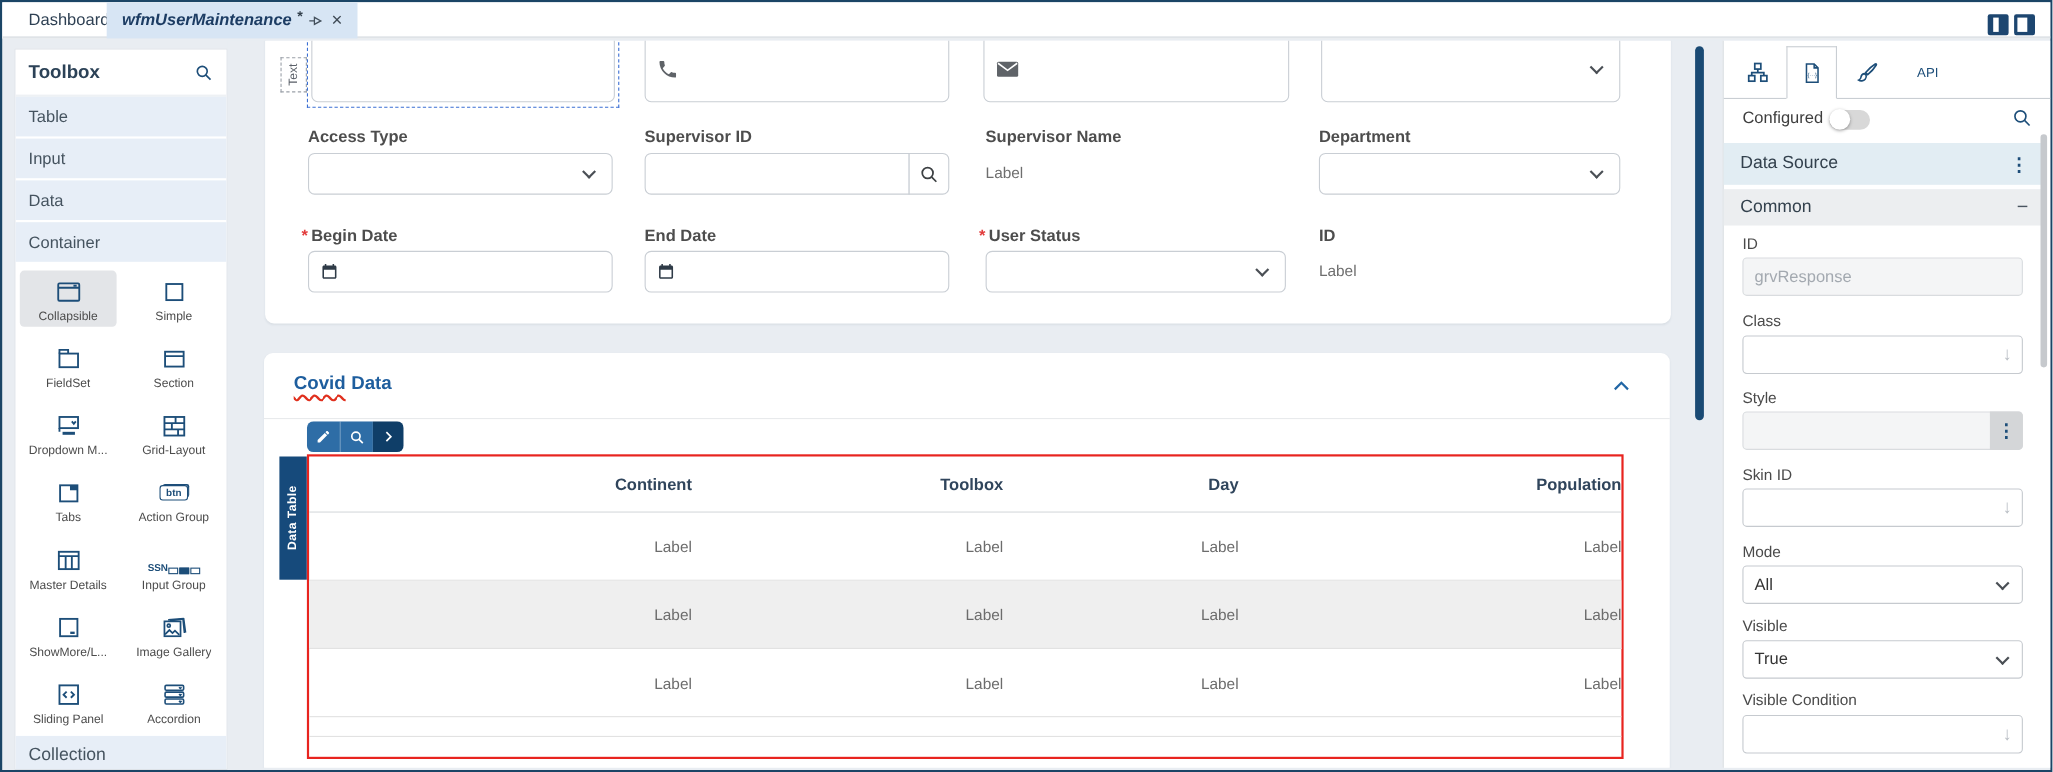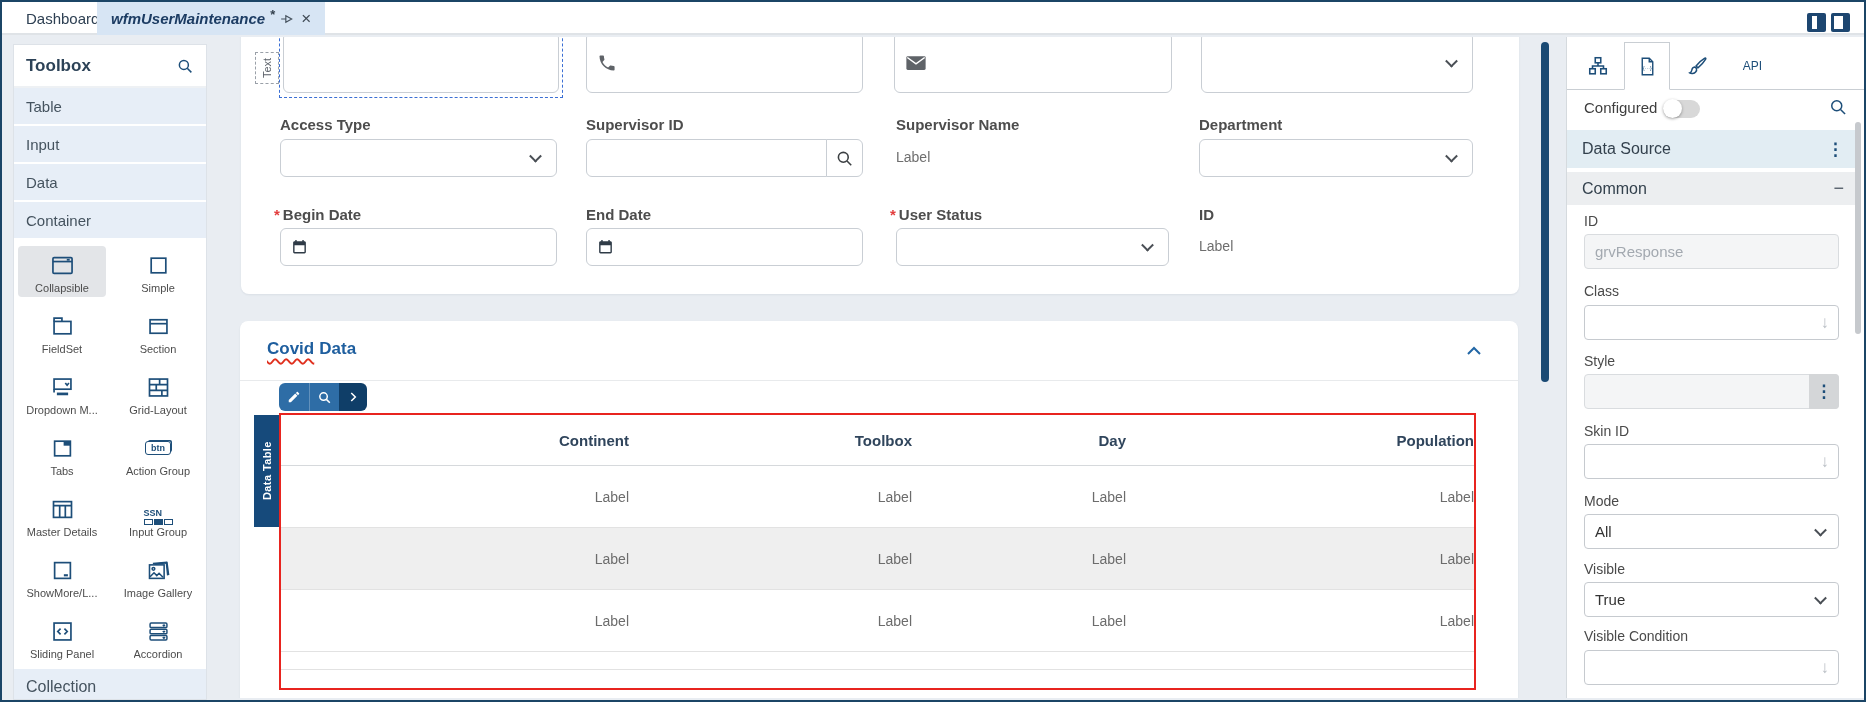--- a/index.html
+++ b/index.html
@@ -19,21 +19,21 @@
   .tb-head{height:43px;display:flex;align-items:center;justify-content:space-between;padding:0 12px;border-bottom:2px solid #eef1f4;}
   .tb-title{font-size:17px;font-weight:bold;color:#2c4257;}
   .tb-section{height:36px;margin-bottom:2px;background:#e7eef7;display:flex;align-items:center;padding:0 12px;font-size:15px;color:#45535f;}
   .tb-grid{display:grid;grid-template-columns:1fr 1fr;}
   .tb-item{height:61px;display:flex;flex-direction:column;align-items:center;justify-content:center;position:relative;}
   .tb-item .cell{display:flex;flex-direction:column;align-items:center;justify-content:center;border-radius:4px;padding:3px 4px;width:88px;}
   .tb-item.sel .cell{background:#e3e5e8;}
   .tb-ic{height:32px;display:flex;align-items:center;justify-content:center;}
   .tb-lb{font-size:11px;color:#4c4c4c;margin-top:1px;white-space:nowrap;max-width:90px;overflow:hidden;text-overflow:ellipsis;}
   .chip{border:1.4px solid #1d4e79;border-radius:3px;color:#1d4e79;font-size:9px;font-weight:bold;padding:1px 5px;box-shadow:2px -2px 0 -1px #1d4e79;}
-  .ssnchip{display:flex;flex-direction:column;align-items:flex-start;color:#1d4e79;font-weight:bold;font-size:9px;line-height:1.1;margin-top:16px;}
+  .ssnchip{display:flex;flex-direction:row;align-items:flex-end;color:#1d4e79;font-weight:bold;font-size:9px;line-height:1.1;margin-top:16px;}
   .ssnbar{display:flex;gap:1px;margin-top:1px;}
   .ssnbar i{width:9px;height:6px;border:1.2px solid #1d4e79;}
   .ssnbar i.f{background:#1d4e79;}
   
   .canvas{position:absolute;left:205px;top:35px;width:1361px;bottom:2px;background:#e9edf2;overflow:hidden;}
   .card{position:absolute;background:#fff;border-radius:8px;box-shadow:0 1px 2px rgba(40,60,90,.08);}
   .fieldlabel{position:absolute;font-size:15px;font-weight:600;color:#4d4d4d;white-space:nowrap;}
   .req{color:#e23c3c;margin-right:3px;font-weight:600;}
   .inp{position:absolute;background:#fff;border:1px solid #c9ced4;border-radius:6px;}
   .valtext{position:absolute;font-size:14px;color:#6e6e6e;}

